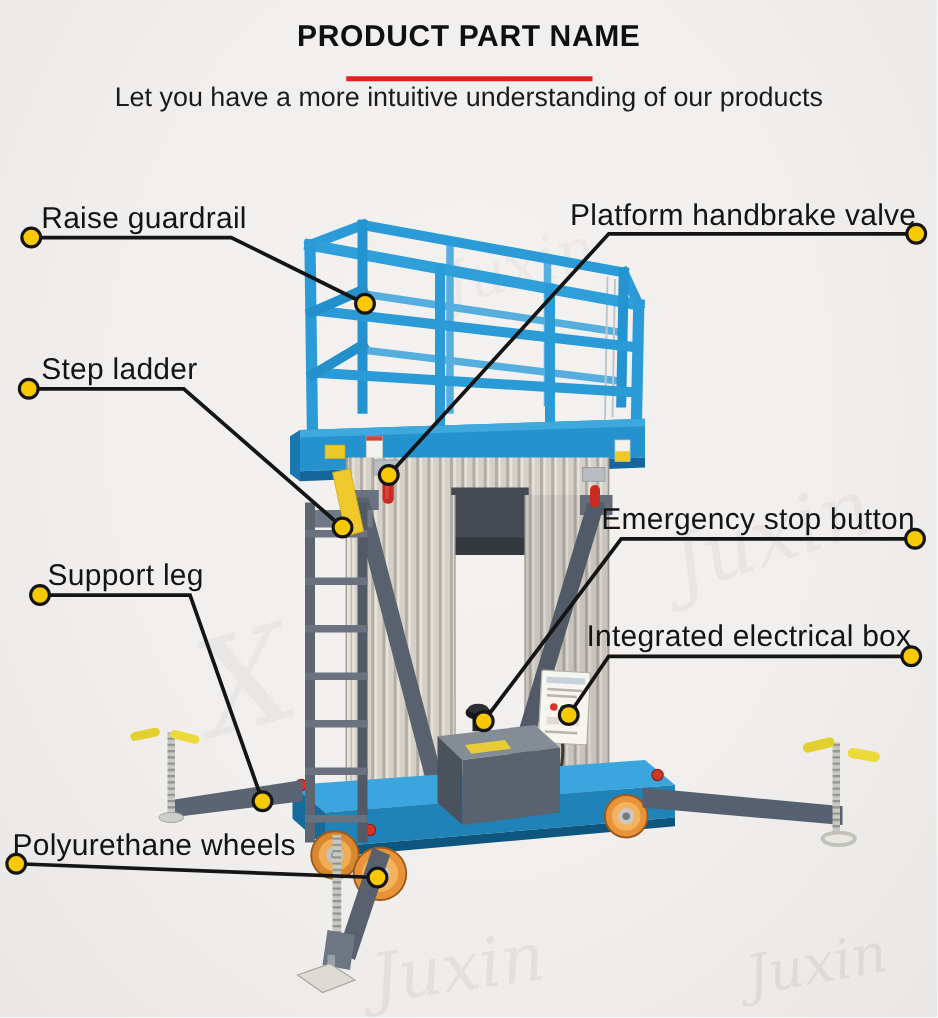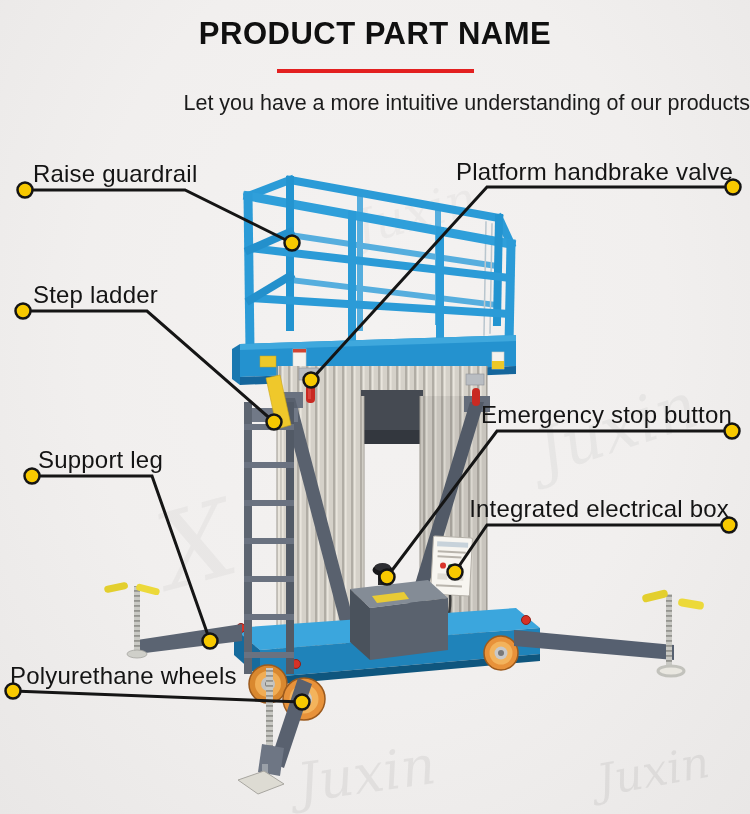--- a/index.html
+++ b/index.html
@@ -3,25 +3,25 @@
 <meta charset="utf-8">
 <style>
   html,body{margin:0;padding:0;}
   #stage{
     position:relative;width:750px;height:814px;overflow:hidden;
     background:radial-gradient(ellipse at 50% 40%, #f4f2f1 0%, #f1efee 55%, #e9e7e6 100%);
     font-family:"Liberation Sans", sans-serif;
   }
   .hdr{position:absolute;top:0;left:0;width:750px;text-align:center;z-index:3;}
   .hdr h1{
-    margin:16px 0 0 0;font-size:31px;font-weight:800;letter-spacing:.5px;color:#101010;
+    margin:16px 0 0 0;font-size:24px;font-weight:800;letter-spacing:.5px;color:#101010;
     font-family:"Liberation Sans", sans-serif;
   }
   .hdr .redline{width:197px;height:4px;margin:17px auto 0 auto;background:#e32020;}
-  .hdr .sub{margin-top:18px;font-size:21.5px;color:#1b1b1b;text-align:right;}
+  .hdr .sub{margin-top:1px;font-size:21.5px;color:#1b1b1b;}
   svg{position:absolute;left:0;top:0;z-index:1;}
   .callout-text{font-size:24px;fill:#141414;letter-spacing:.2px;font-family:"Liberation Sans",sans-serif;}
   .wm{font-family:"DejaVu Serif",serif;font-style:italic;fill:#3a3a3a;}
 </style>
 </head>
 <body>
 
 <div id="stage">
 
   <div class="hdr">

